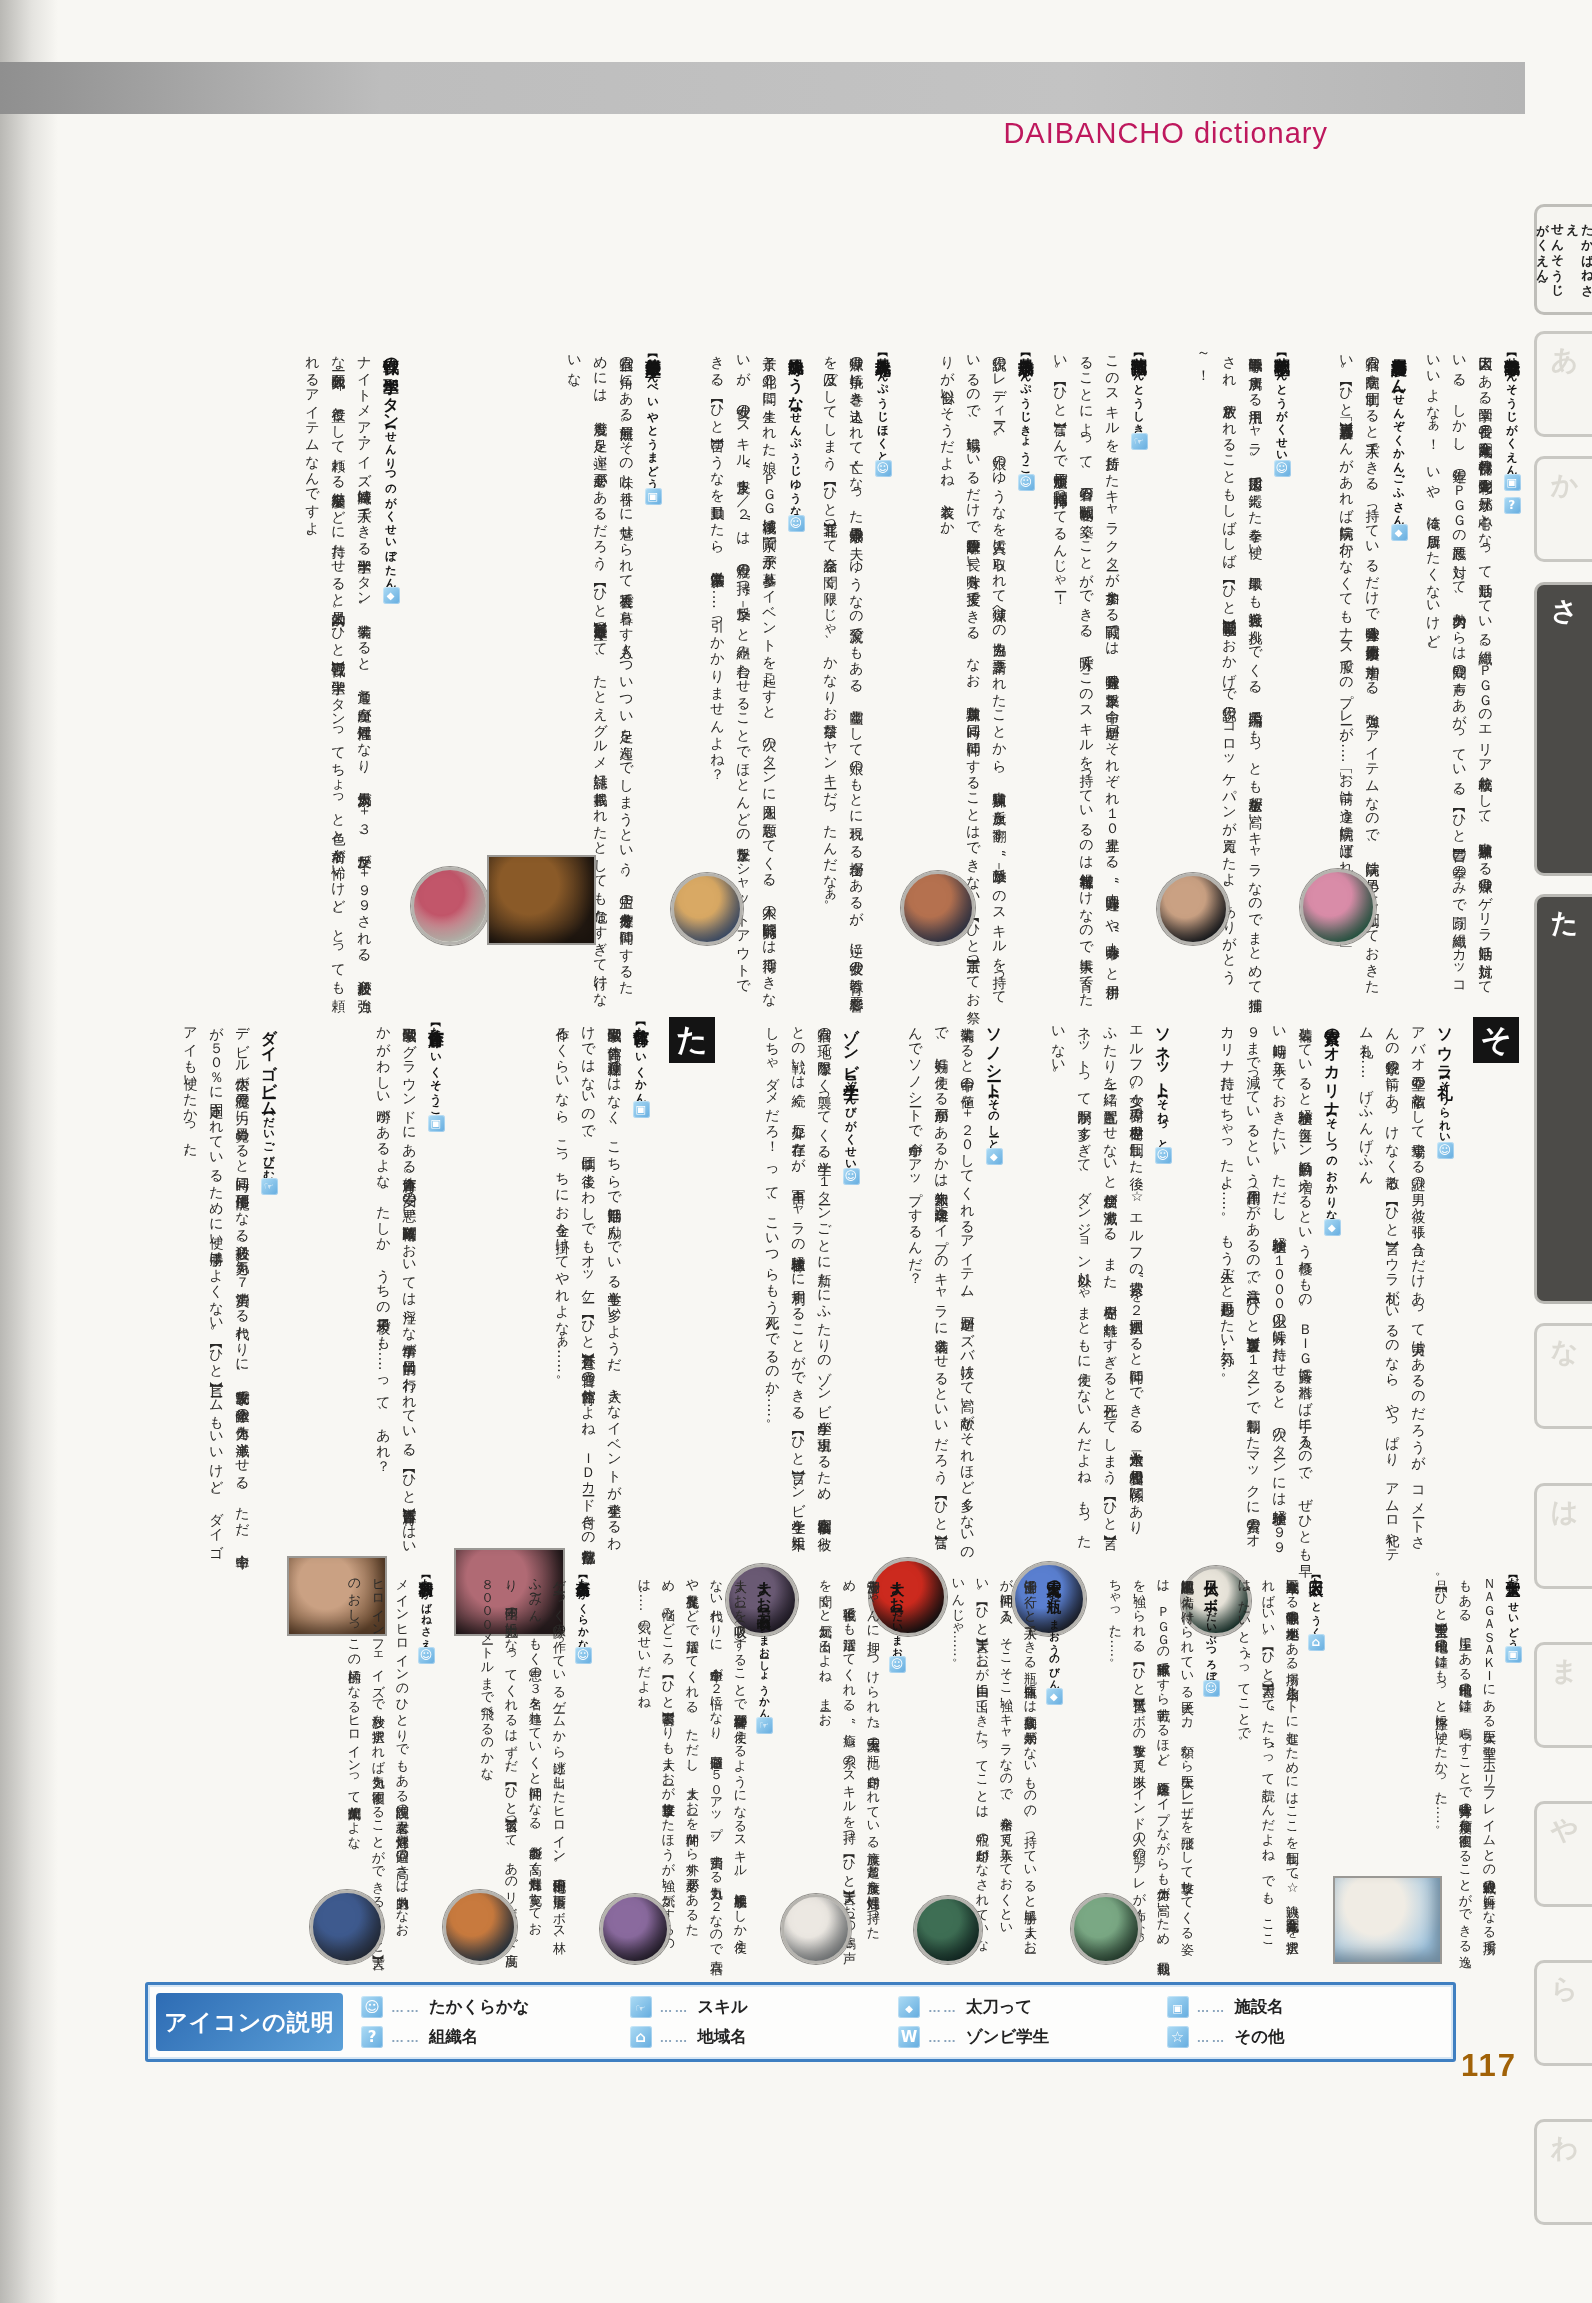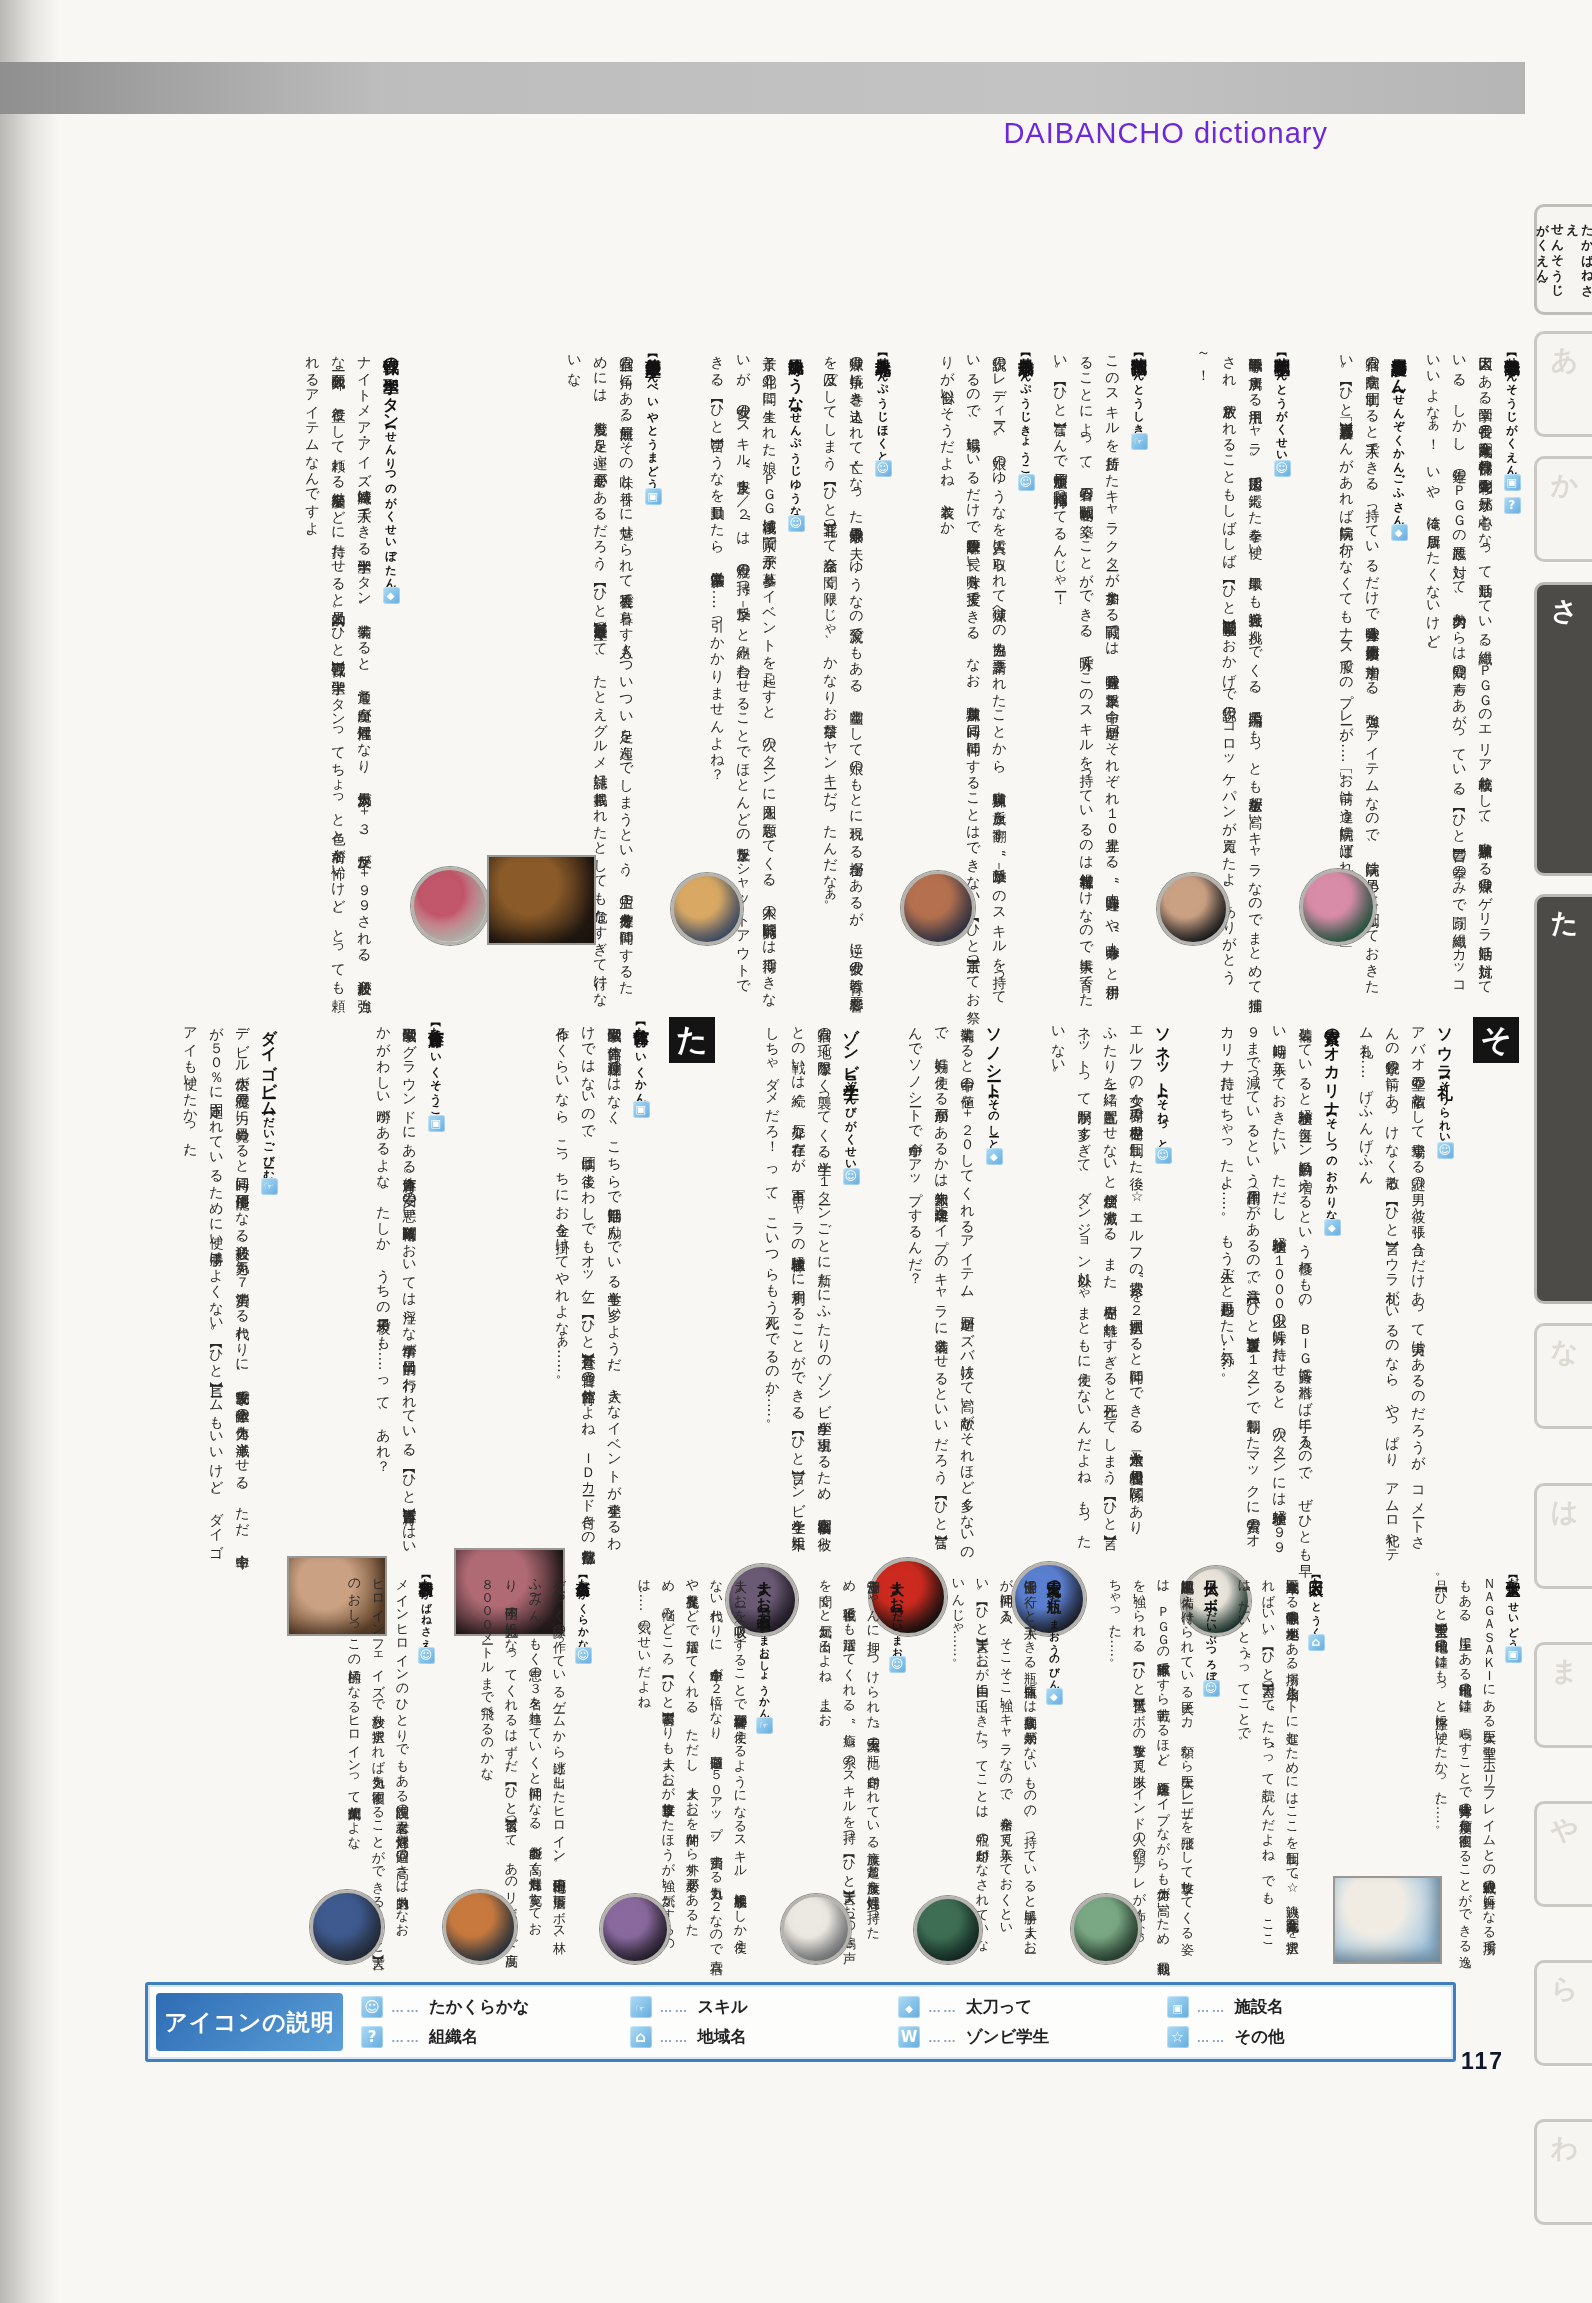--- a/index.html
+++ b/index.html
@@ -4,21 +4,21 @@
 <style>
   html,body{margin:0;padding:0;}
   body{width:1592px;height:2303px;position:relative;background:#f8f7f3;overflow:hidden;
        font-family:"DejaVu Serif","Liberation Serif",serif;}
   
   .spine-shadow{position:absolute;left:0;top:0;width:58px;height:2303px;
     background:linear-gradient(to right,#b9b8b4,#e4e3df 55%,rgba(248,247,243,0));}
   .top-bar{position:absolute;left:0;top:62px;width:1525px;height:52px;
     background:linear-gradient(to right,#8f8f8f,#bdbdbd 25%,#c3c3c3 70%,#b5b5b5);}
   .hdr{position:absolute;left:0;top:117px;width:1328px;text-align:right;
-    font-family:"Liberation Sans",sans-serif;font-size:29px;letter-spacing:1px;color:#6d28d9;}
+    font-family:"Liberation Sans",sans-serif;font-size:29px;letter-spacing:1px;color:#be185d;}
   
   .tab{position:absolute;right:0;width:58px;box-sizing:border-box;border:3px solid #c9c8c3;
     border-right:none;border-radius:10px 0 0 10px;background:#f6f5f1;}
   .tab.range{border-color:#bfbeb9;display:flex;justify-content:center;padding:8px 2px;}
   .tab .rl{writing-mode:vertical-rl;font-family:"Liberation Sans",sans-serif;
     font-size:12.4px;font-weight:bold;color:#222;letter-spacing:1px;line-height:15px;}
   .tab .lt{position:absolute;top:8px;left:0;width:100%;text-align:center;
     font-family:"Liberation Sans",sans-serif;font-size:27px;font-weight:bold;color:#dcdad3;}
   .tab.active{background:#4c4b48;border-color:#b9b8b3;}
   .tab.active .lt{color:#fff;}
@@ -67,21 +67,21 @@
     background:linear-gradient(135deg,#2e6cb4,#5ba0d8);color:#fff;
     font-family:"Liberation Sans",sans-serif;font-weight:bold;font-size:23px;
     display:flex;align-items:center;justify-content:center;letter-spacing:1px;text-align:right;}
   .legend-grid{flex:1;display:grid;grid-template-columns:repeat(4,1fr);grid-auto-flow:row;
     padding:0 18px;row-gap:8px;}
   .litem{display:flex;align-items:center;gap:8px;font-family:"Liberation Sans",sans-serif;
     font-size:16.4px;font-weight:bold;color:#222;}
   .litem .gi{width:22px;height:22px;line-height:22px;font-size:15px;margin:0;}
   .litem .lead{color:#8aa4bc;font-size:13px;letter-spacing:2px;}
   .pagenum{position:absolute;left:1461px;top:2048px;font-family:"Liberation Sans",sans-serif;
-    font-size:23px;font-weight:bold;color:#0f172a;letter-spacing:2px;}
+    font-size:31px;font-weight:bold;color:#a16207;letter-spacing:2px;}
 </style>
 </head>
 <body>
 
 <div class="spine-shadow"></div>
 <div class="top-bar"></div>
 <div class="hdr">DAIBANCHO dictionary</div>
 
 <div id="tabs">
     <div class="tab range" style="top: 204px; height: 111px;">

